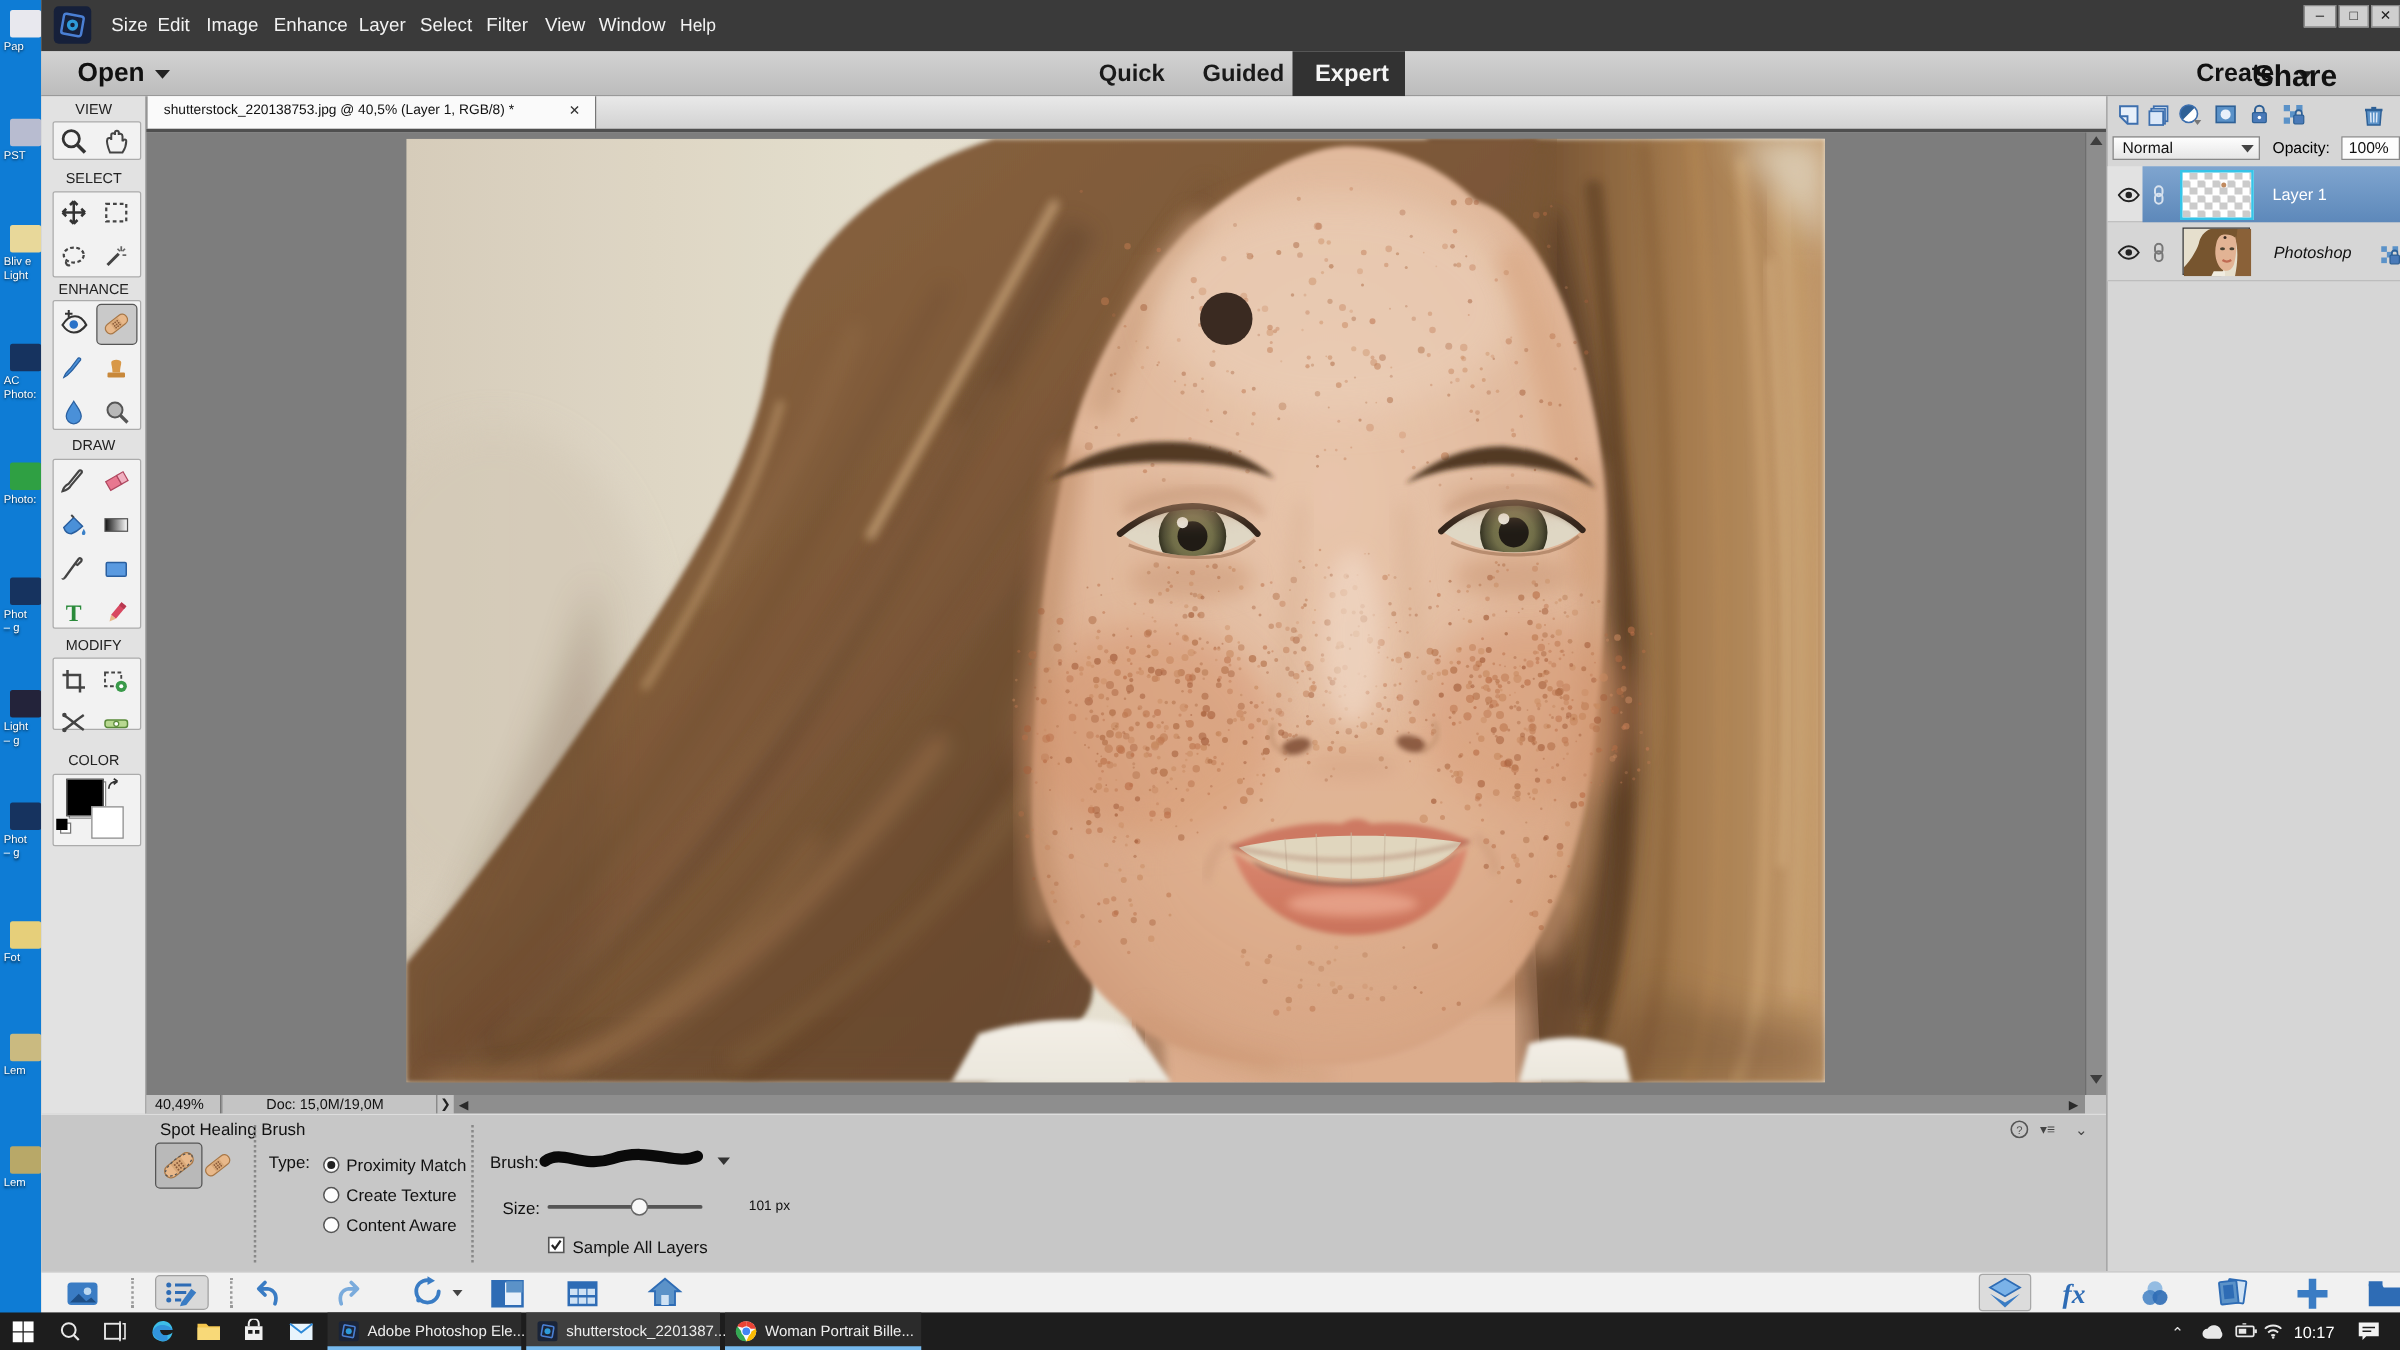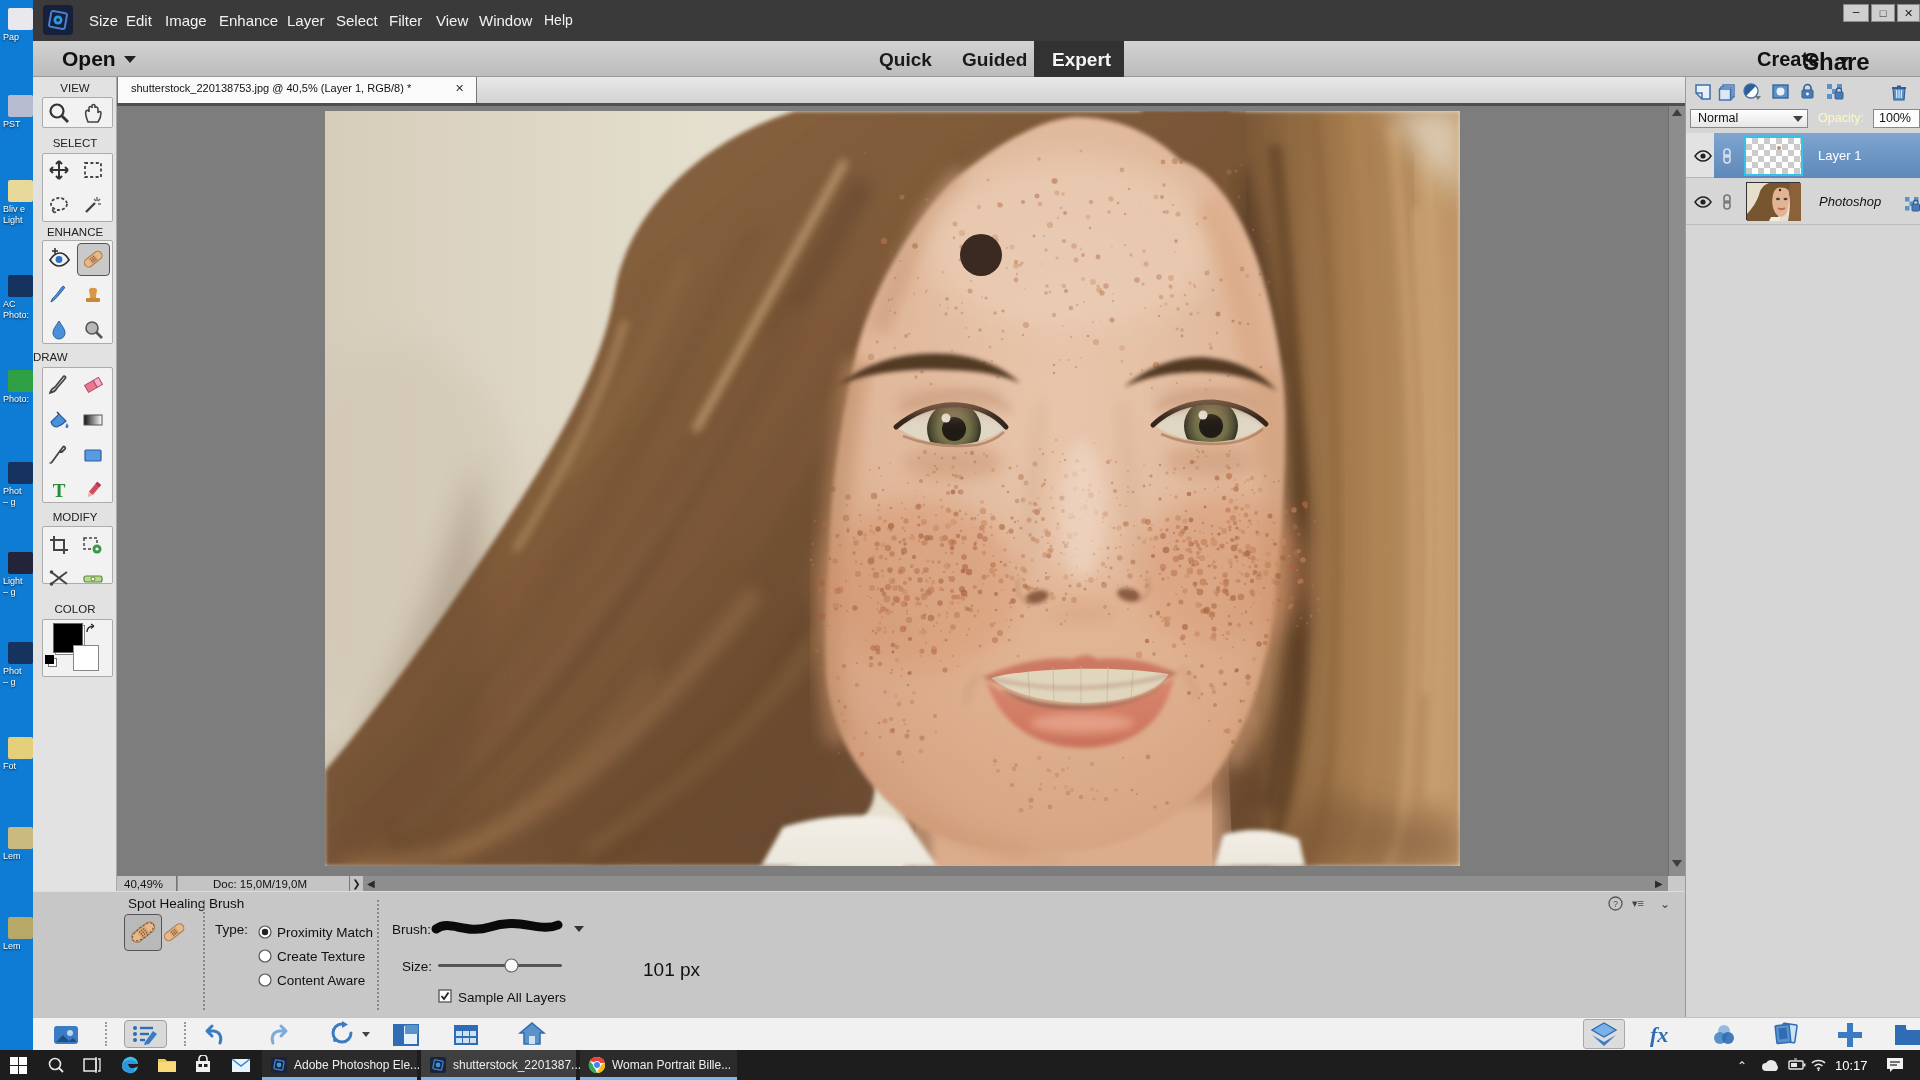--- a/index.html
+++ b/index.html
@@ -74,21 +74,21 @@
 <div class="abs" style="left:1838px;top:57px;width:0;height:0;border-left:6px solid transparent;border-right:6px solid transparent;border-top:7px solid #222;"></div>
 <div class="abs" style="left:1803px;top:48px;font-size:24px;font-weight:bold;color:#111;">Share</div>
 
 <div class="abs" style="left:33px;top:77px;width:84px;height:940px;background:#e2e2e2;border-right:1px solid #aaa;"></div>
 <div class="abs" style="left:33px;top:82px;width:84px;text-align:center;font-size:11.5px;color:#222;">VIEW</div>
 <div class="abs" style="left:42px;top:97px;width:71px;height:31px;background:#f2f2f2;border:1px solid #ababab;border-radius:2px;"></div>
 <div class="abs" style="left:33px;top:137px;width:84px;text-align:center;font-size:11.5px;color:#222;">SELECT</div>
 <div class="abs" style="left:42px;top:153px;width:71px;height:69px;background:#f2f2f2;border:1px solid #ababab;border-radius:2px;"></div>
 <div class="abs" style="left:33px;top:226px;width:84px;text-align:center;font-size:11.5px;color:#222;">ENHANCE</div>
 <div class="abs" style="left:42px;top:240px;width:71px;height:104px;background:#f2f2f2;border:1px solid #ababab;border-radius:2px;"></div>
-<div class="abs" style="left:33px;top:351px;width:84px;text-align:left;font-size:11.5px;color:#222;">DRAW</div>
+<div class="abs" style="left:33px;top:351px;width:84px;text-align:center;font-size:11.5px;color:#222;">DRAW</div>
 <div class="abs" style="left:42px;top:367px;width:71px;height:136px;background:#f2f2f2;border:1px solid #ababab;border-radius:2px;"></div>
 <div class="abs" style="left:33px;top:511px;width:84px;text-align:center;font-size:11.5px;color:#222;">MODIFY</div>
 <div class="abs" style="left:42px;top:526px;width:71px;height:58px;background:#f2f2f2;border:1px solid #ababab;border-radius:2px;"></div>
 <div class="abs" style="left:33px;top:603px;width:84px;text-align:center;font-size:11.5px;color:#222;">COLOR</div>
 <div class="abs" style="left:42px;top:619px;width:71px;height:58px;background:#f2f2f2;border:1px solid #ababab;border-radius:2px;"></div>
 <div class="abs" style="left:47px;top:101px;width:24px;height:24px;"><svg width="24" height="24" viewBox="0 0 24 24" style="">
         <circle cx="10" cy="10" r="6.5" fill="none" stroke="#333" stroke-width="2.2"></circle>
         <line x1="15" y1="15" x2="21" y2="21" stroke="#333" stroke-width="2.8"></line>
       </svg></div>
 <div class="abs" style="left:81px;top:101px;width:24px;height:24px;"><svg width="24" height="24" viewBox="0 0 24 24" style="">
@@ -1771,21 +1771,21 @@
 <div class="abs" style="left:392px;top:922px;font-size:13.5px;color:#111;">Brush:</div>
 <div class="abs" style="left:430px;top:915px;width:134px;height:26px;"><svg width="134" height="26" viewBox="0 0 134 26" style="">
         <path d="M6,14 C20,4 35,20 60,12 C90,2 110,18 128,10" stroke="#0a0a0a" stroke-width="9" fill="none" stroke-linecap="round"></path>
       </svg></div>
 <div class="abs" style="left:574px;top:926px;width:0;height:0;border-left:5px solid transparent;border-right:5px solid transparent;border-top:6px solid #333;"></div>
 <div class="abs" style="left:402px;top:959px;font-size:13.5px;color:#111;">Size:</div>
 <div class="abs" style="left:438px;top:964px;width:124px;height:3px;background:#555;border-radius:2px;"></div>
 <div class="abs" style="left:504px;top:958px;width:15px;height:15px;"><svg width="15" height="15" viewBox="0 0 15 15" style="">
         <circle cx="7.5" cy="7.5" r="6.5" fill="#f8f8f8" stroke="#666" stroke-width="1.2"></circle>
       </svg></div>
-<div class="abs" style="left:599px;top:959px;font-size:19px;color:#111;margin-left:44px;">101 px</div>
+<div class="abs" style="left:599px;top:959px;font-size:11px;color:#111;">101 px</div>
 <div class="abs" style="left:438px;top:989px;width:14px;height:14px;"><svg width="14" height="14" viewBox="0 0 14 14" style="">
         <rect x="1" y="1" width="12" height="12" fill="#fdfdfd" stroke="#555" stroke-width="1.3"></rect>
         <path d="M3.5,7 L6,10 L10.5,3.5" stroke="#222" stroke-width="1.8" fill="none"></path>
       </svg></div>
 <div class="abs" style="left:458px;top:990px;font-size:13.5px;color:#111;">Sample All Layers</div>
 <div class="abs" style="left:1608px;top:896px;width:15px;height:15px;"><svg width="15" height="15" viewBox="0 0 15 15" style="">
         <circle cx="7.5" cy="7.5" r="6.5" fill="none" stroke="#555" stroke-width="1.3"></circle>
         <text x="7.5" y="11" font-size="9" text-anchor="middle" fill="#555" font-family="Liberation Sans">?</text>
       </svg></div>
 <div class="abs" style="left:1632px;top:897px;font-size:11px;color:#444;">▾≡</div>
@@ -1832,21 +1832,21 @@
         <rect x="7" y="2.5" width="4" height="2" fill="#2e6096"></rect>
         <g stroke="#dce8f8" stroke-width="1.2">
           <line x1="6.5" y1="7" x2="6.8" y2="15"></line>
           <line x1="9" y1="7" x2="9" y2="15"></line>
           <line x1="11.5" y1="7" x2="11.2" y2="15"></line>
         </g>
       </svg></div>
 <div class="abs" style="left:1690px;top:109px;width:118px;height:19px;background:linear-gradient(#fefefe,#e6e6e6);border:1px solid #888;"></div>
 <div class="abs" style="left:1698px;top:111px;font-size:12.5px;color:#111;">Normal</div>
 <div class="abs" style="left:1793px;top:116px;width:0;height:0;border-left:5px solid transparent;border-right:5px solid transparent;border-top:6px solid #444;"></div>
-<div class="abs" style="left:1818px;top:111px;font-size:12.5px;color:#fef9c3;">Opacity:</div>
+<div class="abs" style="left:1818px;top:111px;font-size:12.5px;color:#000000;">Opacity:</div>
 <div class="abs" style="left:1873px;top:109px;width:47px;height:19px;background:#fdfdfd;border:1px solid #888;"></div>
 <div class="abs" style="left:1879px;top:111px;font-size:12.5px;color:#111;">100%</div>
 <div class="abs" style="left:1686px;top:133px;width:234px;height:45px;background:#e2e2e2;border-bottom:1px solid #b5b5b5;"></div>
 <div class="abs" style="left:1714px;top:133px;width:206px;height:45px;background:linear-gradient(#7fa5cf,#5d88ba);"></div>
 <div class="abs" style="left:1694px;top:149px;width:18px;height:14px;"><svg width="18" height="14" viewBox="0 0 18 14" style="">
         <path d="M1,7 C4,3 7,2 9,2 C12,2 15,4 17,7 C15,10 12,12 9,12 C6,12 3,10 1,7 Z" fill="none" stroke="#222" stroke-width="1.5"></path>
         <circle cx="9" cy="7" r="2.6" fill="#222"></circle>
       </svg></div>
 <div class="abs" style="left:1720px;top:148px;width:14px;height:16px;"><svg width="14" height="16" viewBox="0 0 14 16" style="">
         <rect x="4" y="1" width="6" height="8" rx="3" fill="none" stroke="#d8e2ee" stroke-width="1.6"></rect>

